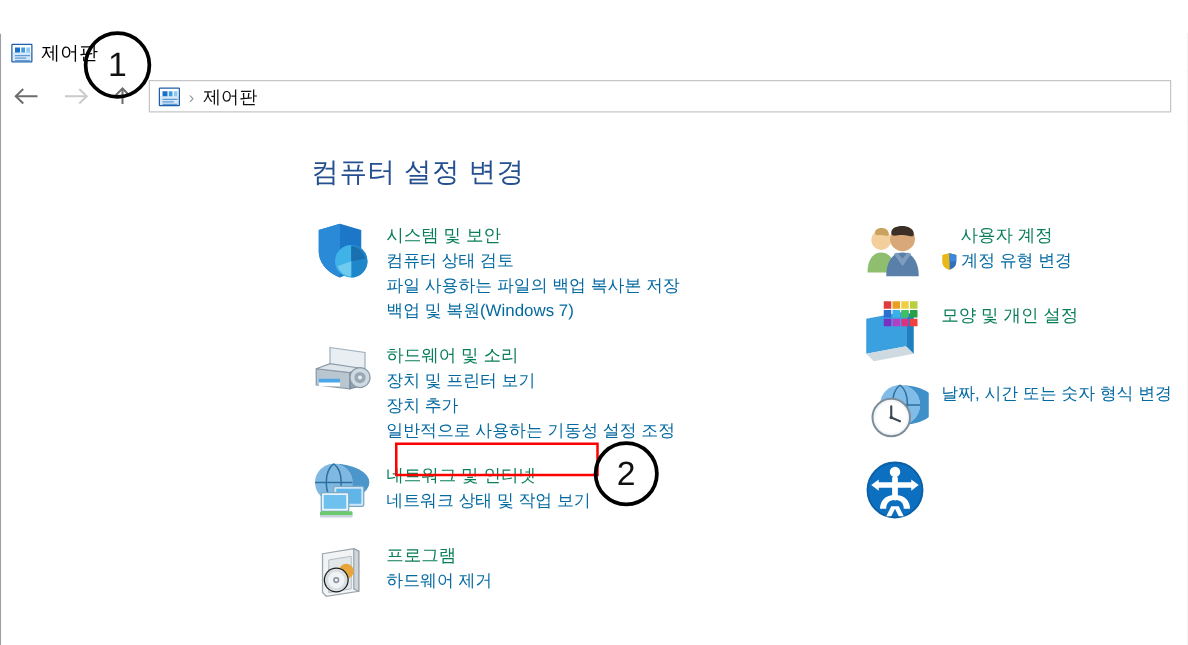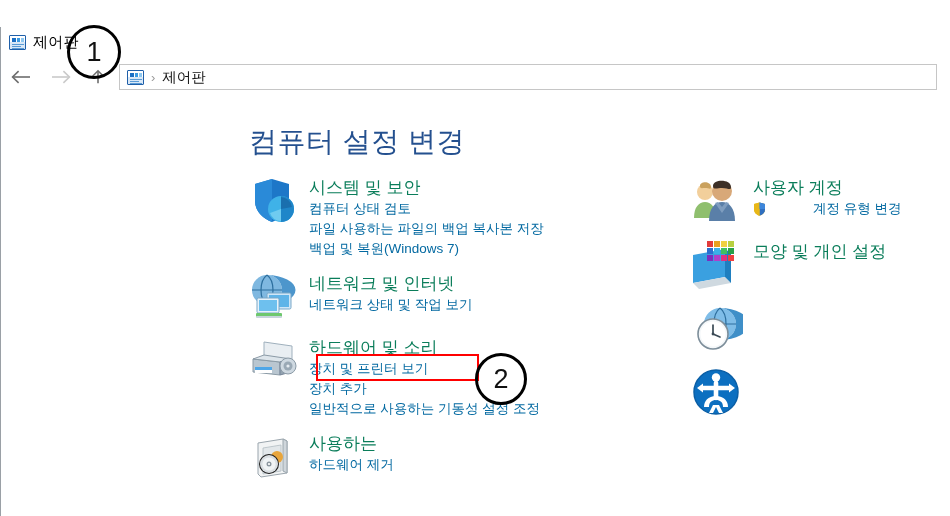--- a/index.html
+++ b/index.html
@@ -124,65 +124,65 @@
     left: 0; top: 70px;
     width: 950px;
     height: 446px;
     background: #ffffff;
   }
 
   #page-title {
     position: absolute;
     left: 248px;
     top: 26px;
-    font-size: 28px;
+    font-size: 22px;
     color: #24508f;
     letter-spacing: .5px;
   }
 
   .col {
     position: absolute;
     top: 78px;
   }
   .col-left  { left: 246px; width: 400px; }
-  .col-right { left: 690px; width: 258px; }
+  .col-right { left: 690px; width: 258px; text-align: center; }
 
   .category {
     position: relative;
     display: flex;
     align-items: flex-start;
     margin-bottom: 12px;
   }
   .cat-icon {
     width: 52px;
     height: 52px;
     flex: 0 0 52px;
     position: relative;
     margin-right: 10px;
   }
   .cat-body { padding-top: 2px; }
 
   .cat-title {
-    font-size: 17px;
+    font-size: 14px;
     color: #0a7d5a;
     line-height: 22px;
     display: inline-block;
     cursor: pointer;
   }
 
   .cat-link {
     font-size: 13.5px;
     color: #0369a1;
     line-height: 20px;
     display: block;
     cursor: pointer;
     white-space: nowrap;
   }
 
-  .with-shield { display: flex; align-items: center; gap: 44px; }
+  .with-shield { display: flex; align-items: center; }
 
   
   .uac-shield {
     width: 13px; height: 14px;
     margin-right: 3px;
     flex: 0 0 13px;
     position: relative;
   }
 
   
@@ -289,20 +289,42 @@
           <div class="cat-title">시스템 및 보안</div>
           <span class="cat-link">컴퓨터 상태 검토</span>
           <span class="cat-link">파일 사용하는 파일의 백업 복사본 저장</span>
           <span class="cat-link">백업 및 복원(Windows 7)</span>
         </div>
       </div>
 
       <div class="category">
         <div class="cat-icon">
           <svg width="52" height="52" viewBox="0 0 52 52" aria-hidden="true">
+            <path d="M17 7 L45 11 L45 30 L17 26 Z" fill="#e9eef2" stroke="#9fb0bd" stroke-width="1"></path>
+            <path d="M6 24 L33 27 L33 40 L6 37 Z" fill="#b9c6d0" stroke="#8b9aa6" stroke-width="1"></path>
+            <path d="M6 24 L17 20 L44 24 L33 27 Z" fill="#dde5eb" stroke="#8b9aa6" stroke-width="1"></path>
+            <path d="M33 27 L44 24 L44 37 L33 40 Z" fill="#93a3b0" stroke="#78879a" stroke-width="1"></path>
+            <rect x="8" y="32" width="17" height="5" fill="#4da6e8"></rect>
+            <rect x="8" y="35" width="17" height="3" fill="#ffffff"></rect>
+            <circle cx="41" cy="31" r="8" fill="#cfd9e1" stroke="#8b9aa6" stroke-width="1"></circle>
+            <circle cx="41" cy="31" r="4.5" fill="#9aa9b5"></circle>
+            <circle cx="41" cy="31" r="1.6" fill="#e6ecf1"></circle>
+          </svg>
+        </div>
+        <div class="cat-body">
+          <div class="cat-title">하드웨어 및 소리</div>
+          <span class="cat-link">장치 및 프린터 보기</span>
+          <span class="cat-link">장치 추가</span>
+          <span class="cat-link">일반적으로 사용하는 기동성 설정 조정</span>
+        </div>
+      </div>
+
+      <div class="category">
+        <div class="cat-icon">
+          <svg width="52" height="52" viewBox="0 0 52 52" aria-hidden="true">
             <circle cx="20" cy="19" r="15" fill="#7fb8e0"></circle>
             <path d="M20 4 A15 15 0 0 1 20 34 A19 10 0 0 0 20 4" fill="#4d96cc"></path>
             <path d="M5 19 H35 M20 4 C12 10 12 28 20 34 C28 28 28 10 20 4" stroke="#2d6f9e" stroke-width="1.2" fill="none"></path>
             <g>
               <rect x="20" y="22" width="24" height="16" rx="1.5" fill="#cfe6f7" stroke="#7aa8c8" stroke-width="1"></rect>
               <rect x="22" y="24" width="20" height="12" fill="#5fb4e8"></rect>
               <rect x="10" y="27" width="22" height="15" rx="1.5" fill="#e8f3fb" stroke="#7aa8c8" stroke-width="1"></rect>
               <rect x="12" y="29" width="18" height="11" fill="#6ec0ee"></rect>
               <rect x="9" y="42" width="26" height="4" rx="1" fill="#6ec86e"></rect>
               <rect x="9" y="45" width="26" height="2" rx="1" fill="#c7d4dd"></rect>
@@ -311,55 +333,33 @@
         </div>
         <div class="cat-body">
           <div class="cat-title">네트워크 및 인터넷</div>
           <span class="cat-link">네트워크 상태 및 작업 보기</span>
         </div>
       </div>
 
       <div class="category">
         <div class="cat-icon">
           <svg width="52" height="52" viewBox="0 0 52 52" aria-hidden="true">
-            <path d="M17 7 L45 11 L45 30 L17 26 Z" fill="#e9eef2" stroke="#9fb0bd" stroke-width="1"></path>
-            <path d="M6 24 L33 27 L33 40 L6 37 Z" fill="#b9c6d0" stroke="#8b9aa6" stroke-width="1"></path>
-            <path d="M6 24 L17 20 L44 24 L33 27 Z" fill="#dde5eb" stroke="#8b9aa6" stroke-width="1"></path>
-            <path d="M33 27 L44 24 L44 37 L33 40 Z" fill="#93a3b0" stroke="#78879a" stroke-width="1"></path>
-            <rect x="8" y="32" width="17" height="5" fill="#4da6e8"></rect>
-            <rect x="8" y="35" width="17" height="3" fill="#ffffff"></rect>
-            <circle cx="41" cy="31" r="8" fill="#cfd9e1" stroke="#8b9aa6" stroke-width="1"></circle>
-            <circle cx="41" cy="31" r="4.5" fill="#9aa9b5"></circle>
-            <circle cx="41" cy="31" r="1.6" fill="#e6ecf1"></circle>
-          </svg>
-        </div>
-        <div class="cat-body">
-          <div class="cat-title">하드웨어 및 소리</div>
-          <span class="cat-link">장치 및 프린터 보기</span>
-          <span class="cat-link">장치 추가</span>
-          <span class="cat-link">일반적으로 사용하는 기동성 설정 조정</span>
-        </div>
-      </div>
-
-      <div class="category">
-        <div class="cat-icon">
-          <svg width="52" height="52" viewBox="0 0 52 52" aria-hidden="true">
             <path d="M11 12 L36 8 L40 10 L40 42 L14 46 L11 43 Z" fill="#f1f3f4" stroke="#9aa5ad" stroke-width="1"></path>
             <path d="M36 8 L40 10 L40 42 L36 40 Z" fill="#cfd6db" stroke="#9aa5ad" stroke-width="1"></path>
             <path d="M16 17 L34 14 L34 40 L16 43 Z" fill="#e2e7ea" stroke="#b3bcc3" stroke-width="0.8"></path>
             <circle cx="30" cy="26" r="6" fill="#e8a53c"></circle>
             <circle cx="22" cy="33" r="10" fill="#1c1c1c"></circle>
             <circle cx="22" cy="33" r="9" fill="#d9dee2"></circle>
             <circle cx="22" cy="33" r="6.6" fill="#f0f3f5"></circle>
             <circle cx="22" cy="33" r="2.5" fill="#8b969f"></circle>
             <circle cx="22" cy="33" r="1.1" fill="#ffffff"></circle>
           </svg>
         </div>
         <div class="cat-body">
-          <div class="cat-title">사용하는</div>
+          <div class="cat-title">프로그램</div>
           <span class="cat-link">하드웨어 제거</span>
         </div>
       </div>
 
     </div>
 
     <div class="col col-right">
 
       <div class="category">
         <div class="cat-icon">
@@ -422,20 +422,21 @@
             <circle cx="29" cy="21" r="16" fill="#7fbde8"></circle>
             <path d="M29 5 A16 16 0 0 1 29 37 A20 11 0 0 0 29 5" fill="#3f8fc8"></path>
             <path d="M13 21 H45 M29 5 C21 11 21 31 29 37 C37 31 37 11 29 5" stroke="#2e6f9e" stroke-width="1.2" fill="none"></path>
             <circle cx="22" cy="31" r="15" fill="#f4f7f9" stroke="#7d8e9a" stroke-width="1.6"></circle>
             <circle cx="22" cy="31" r="12.5" fill="#ffffff"></circle>
             <path d="M22 31 L22 22 M22 31 L29 34" stroke="#3a4a55" stroke-width="1.7" stroke-linecap="round"></path>
             <circle cx="22" cy="31" r="1.4" fill="#3a4a55"></circle>
           </svg>
         </div>
         <div class="cat-body">
+          <span class="cat-link">날짜, 시간 또는 숫자 형식 변경</span>
         </div>
       </div>
 
       <div class="category">
         <div class="cat-icon">
           <svg width="52" height="52" viewBox="0 0 52 52" aria-hidden="true">
             <circle cx="25" cy="25" r="22" fill="#0c6fc0"></circle>
             <circle cx="25" cy="25" r="22" fill="none" stroke="#0b5fa6" stroke-width="1.5"></circle>
             <circle cx="25" cy="10.5" r="4.2" fill="#ffffff"></circle>
             <path d="M25 16 L25 31" stroke="#ffffff" stroke-width="4.6" stroke-linecap="round"></path>

